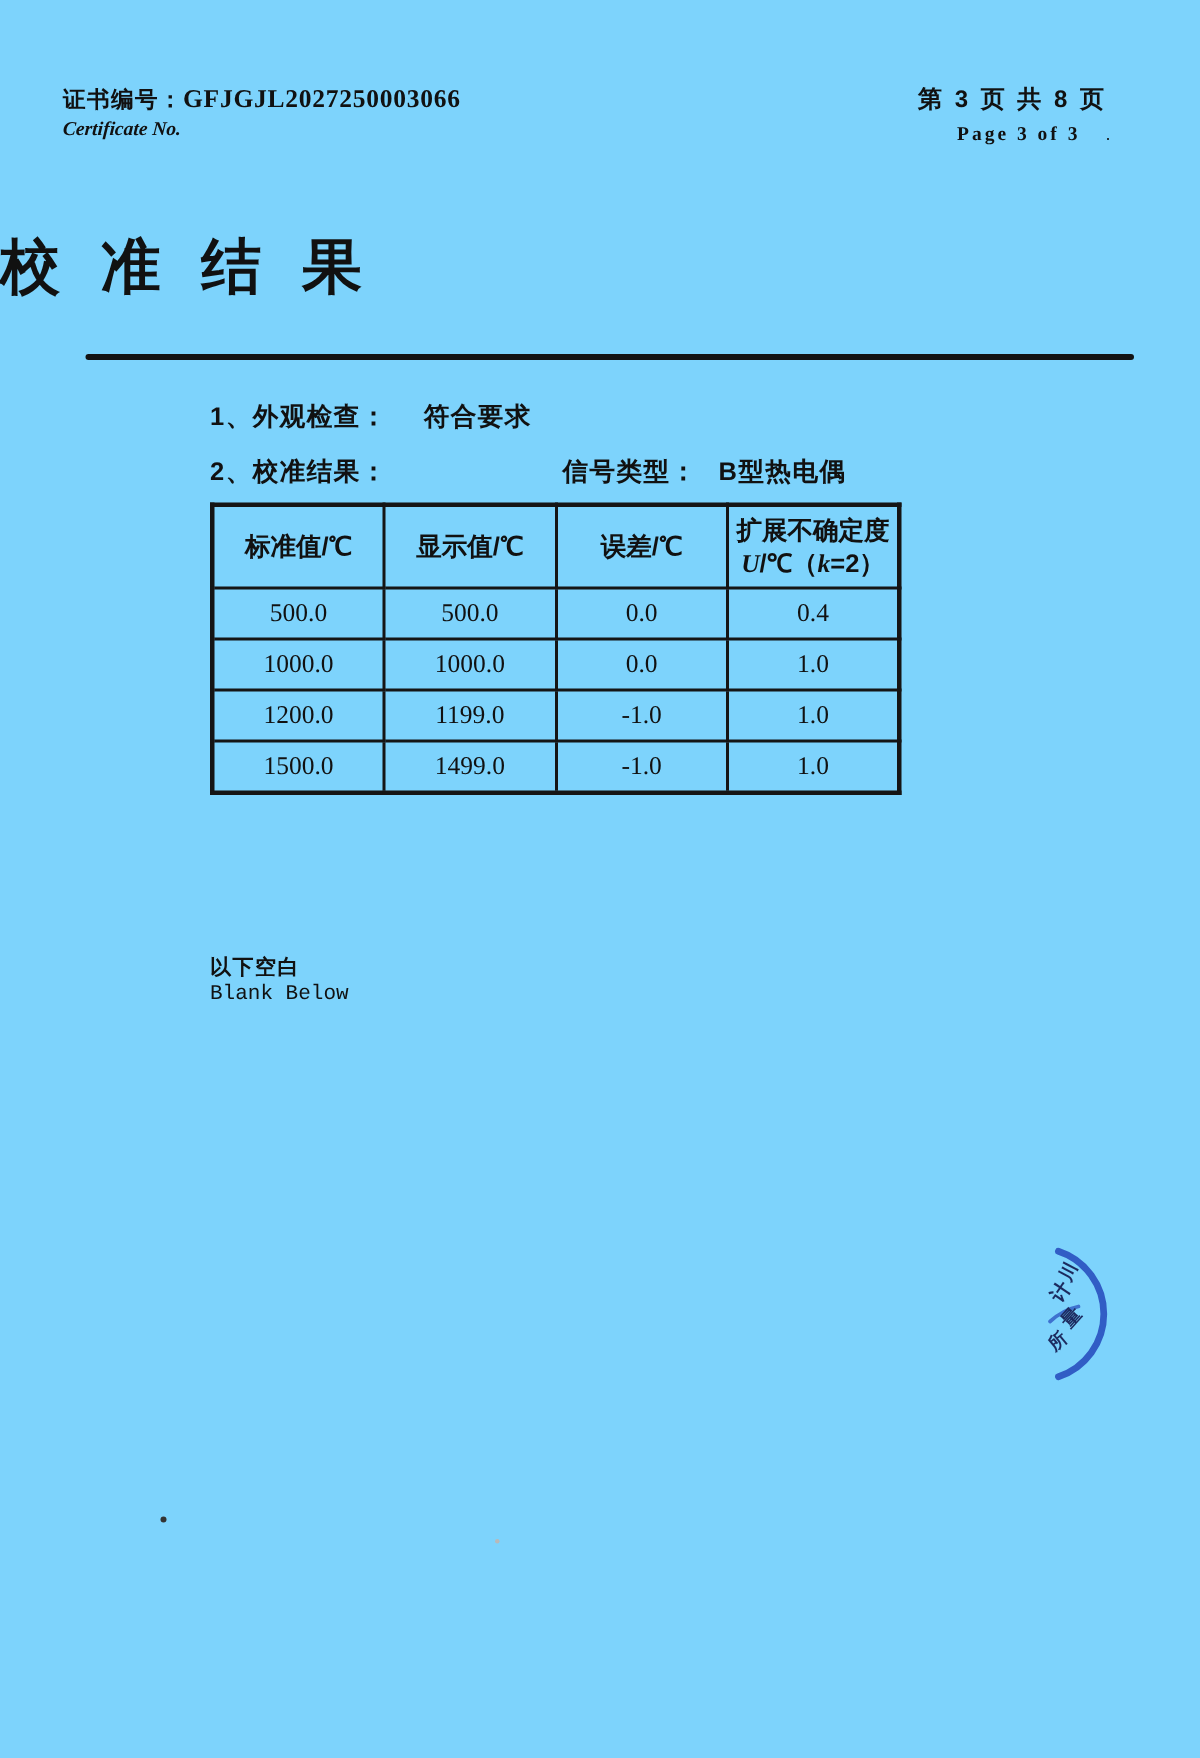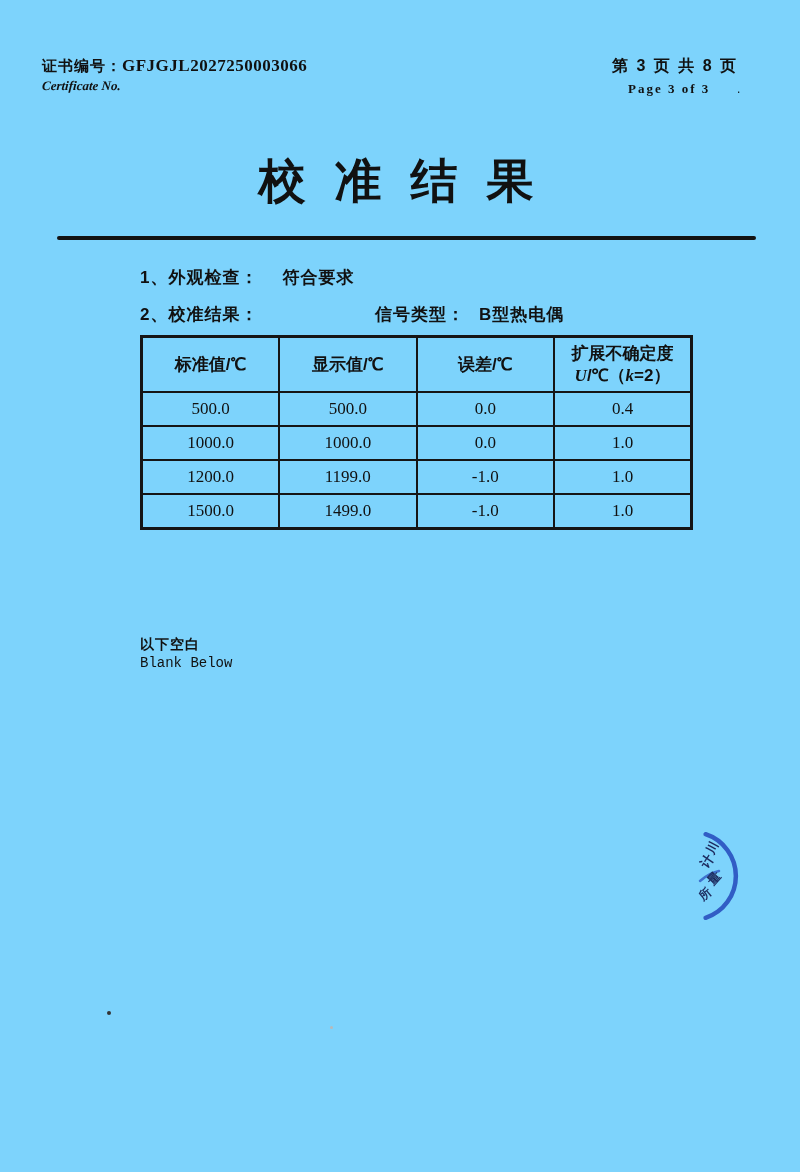--- a/index.html
+++ b/index.html
@@ -8,37 +8,37 @@
     background:#7dd3fc;overflow:hidden;
     font-family:"Liberation Sans", sans-serif;color:#111;
   }
   
   .cert-block{position:absolute;left:42px;top:56px;}
   .cert-line{font-size:15px;font-weight:700;letter-spacing:1px;}
   .cert-no{font-family:"Liberation Serif", serif;font-size:17px;font-weight:700;letter-spacing:.5px;}
   .cert-en{font-family:"Liberation Serif", serif;font-size:13px;font-weight:700;margin-top:2px;font-style:italic;transform:skewX(-4deg);}
   .pageinfo-block{position:absolute;left:612px;top:56px;width:160px;}
   .pageinfo-cn{font-size:16px;font-weight:700;letter-spacing:2px;white-space:nowrap;}
-  .pageinfo-en{font-family:"Liberation Serif", serif;font-size:13px;font-weight:700;margin-top:4px;margin-left:16px;letter-spacing:2px;}
+  .pageinfo-en{font-family:"Liberation Serif", serif;font-size:13px;font-weight:700;margin-top:4px;margin-left:26px;letter-spacing:2px;}
   .pageinfo-dot{position:absolute;left:125px;top:26px;font-size:12px;}
   
-  .title-cn{position:absolute;left:0;top:150px;width:100%;text-align:center;
-    font-size:47px;font-weight:700;letter-spacing:8px;}
+  .title-cn{position:absolute;left:0;top:150px;width:100%;
+    font-size:40px;font-weight:700;letter-spacing:8px;}
   .title-en{position:absolute;left:0;top:203px;width:100%;text-align:center;
     font-size:16px;font-weight:700;}
   .title-rule{position:absolute;left:57px;top:236px;width:699px;height:4px;background:#131313;border-radius:2px;}
   
   .item1{position:absolute;left:140px;top:266px;font-size:17px;font-weight:600;letter-spacing:1px;}
   .item1 .val{margin-left:24px;}
   .item2{position:absolute;left:140px;top:303px;font-size:17px;font-weight:600;letter-spacing:1px;}
   .signal{position:absolute;left:375px;top:303px;font-size:17px;font-weight:600;letter-spacing:1px;}
   .signal .val{margin-left:14px;}
   
   table.cal{
-    position:absolute;left:140px;top:335px;width:553px;
+    position:absolute;left:140px;top:335px;width:461px;
     border-collapse:collapse;table-layout:fixed;
     border:3px solid #151515;
   }
   table.cal th, table.cal td{
     border:2px solid #151515;text-align:center;vertical-align:middle;padding:0;
   }
   table.cal th{height:53px;font-size:17px;font-weight:600;line-height:1.25;}
   table.cal td{height:32px;font-family:"Liberation Serif", serif;font-size:17px;font-weight:400;}
   .hdr-it{font-family:"Liberation Serif", serif;font-style:italic;font-weight:600;}
   

